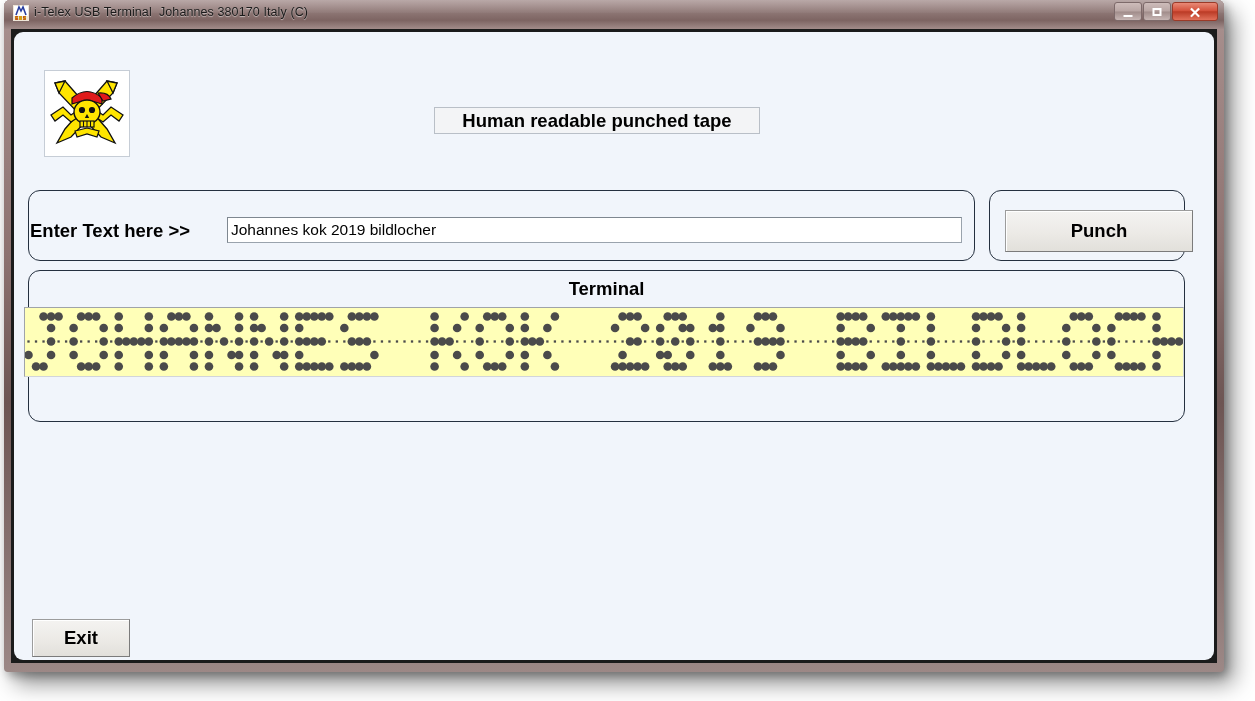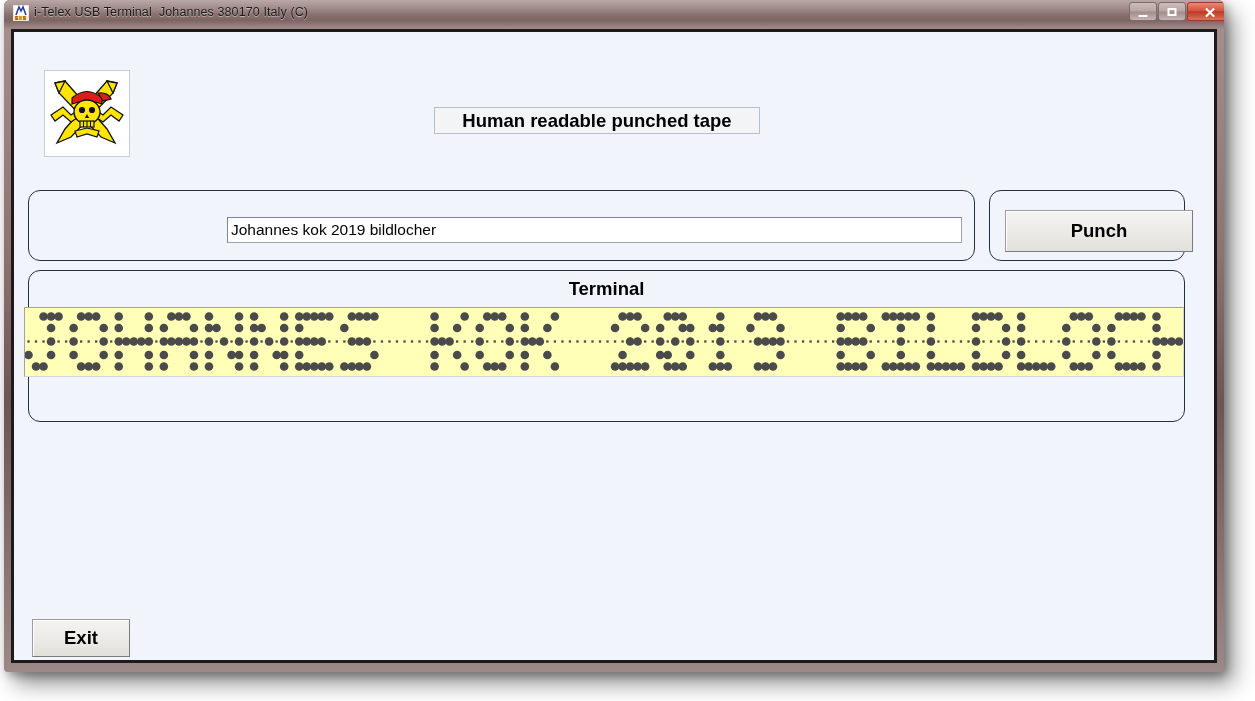--- a/index.html
+++ b/index.html
@@ -43,21 +43,20 @@
     box-sizing: border-box;
     overflow: hidden;
   }
 
   .titlebar {
     position: absolute;
     left: 0; top: 0;
     width: 1220px;
     height: 29px;
     background: linear-gradient(180deg,#9b8381 0%, #8c7573 45%, #7d6462 70%, #a28c8a 100%);
-    padding-left: 15px;
   }
   .title-gloss {
     position:absolute; left:0; top:0; width:100%; height:13px;
     background: linear-gradient(180deg, rgba(255,255,255,0.30), rgba(255,255,255,0.03));
   }
 
   .title-icon {
     position: absolute;
     left: 9px;
     top: 5px;
@@ -123,20 +122,21 @@
     background: #1b1b1b;
     box-sizing: border-box;
     padding: 3px;
   }
   .client {
     position: relative;
     width: 100%;
     height: 100%;
     background: #f1f5fb;
     overflow: hidden;
+    border-radius: 9px;
   }
 
   
   .logo-box {
     position: absolute;
     left: 30px;
     top: 38px;
     width: 86px;
     height: 87px;
     background: #ffffff;
@@ -329,20 +329,21 @@
 
             <g stroke="#111111" stroke-width="1.2" fill="#ffe500">
               <polygon points="30,60 42,57 54,60 52,66 42,63 32,66"></polygon>
             </g>
           </svg>
         </div>
 
         <div class="header-label">Human readable punched tape</div>
 
         <div class="groupbox gb-input"></div>
+        <div class="enter-label">Enter Text here &gt;&gt;</div>
         <input class="text-input" type="text" spellcheck="false" value="Johannes kok 2019 bildlocher" style="">
 
         <div class="groupbox gb-punch"></div>
         <div class="btn btn-punch">Punch</div>
 
         <div class="groupbox gb-preview"></div>
         <div class="preview-label">Terminal</div>
 
         <div class="tape">
           <svg id="tape-svg" width="1158" height="68" viewBox="0 0 1158 68">

